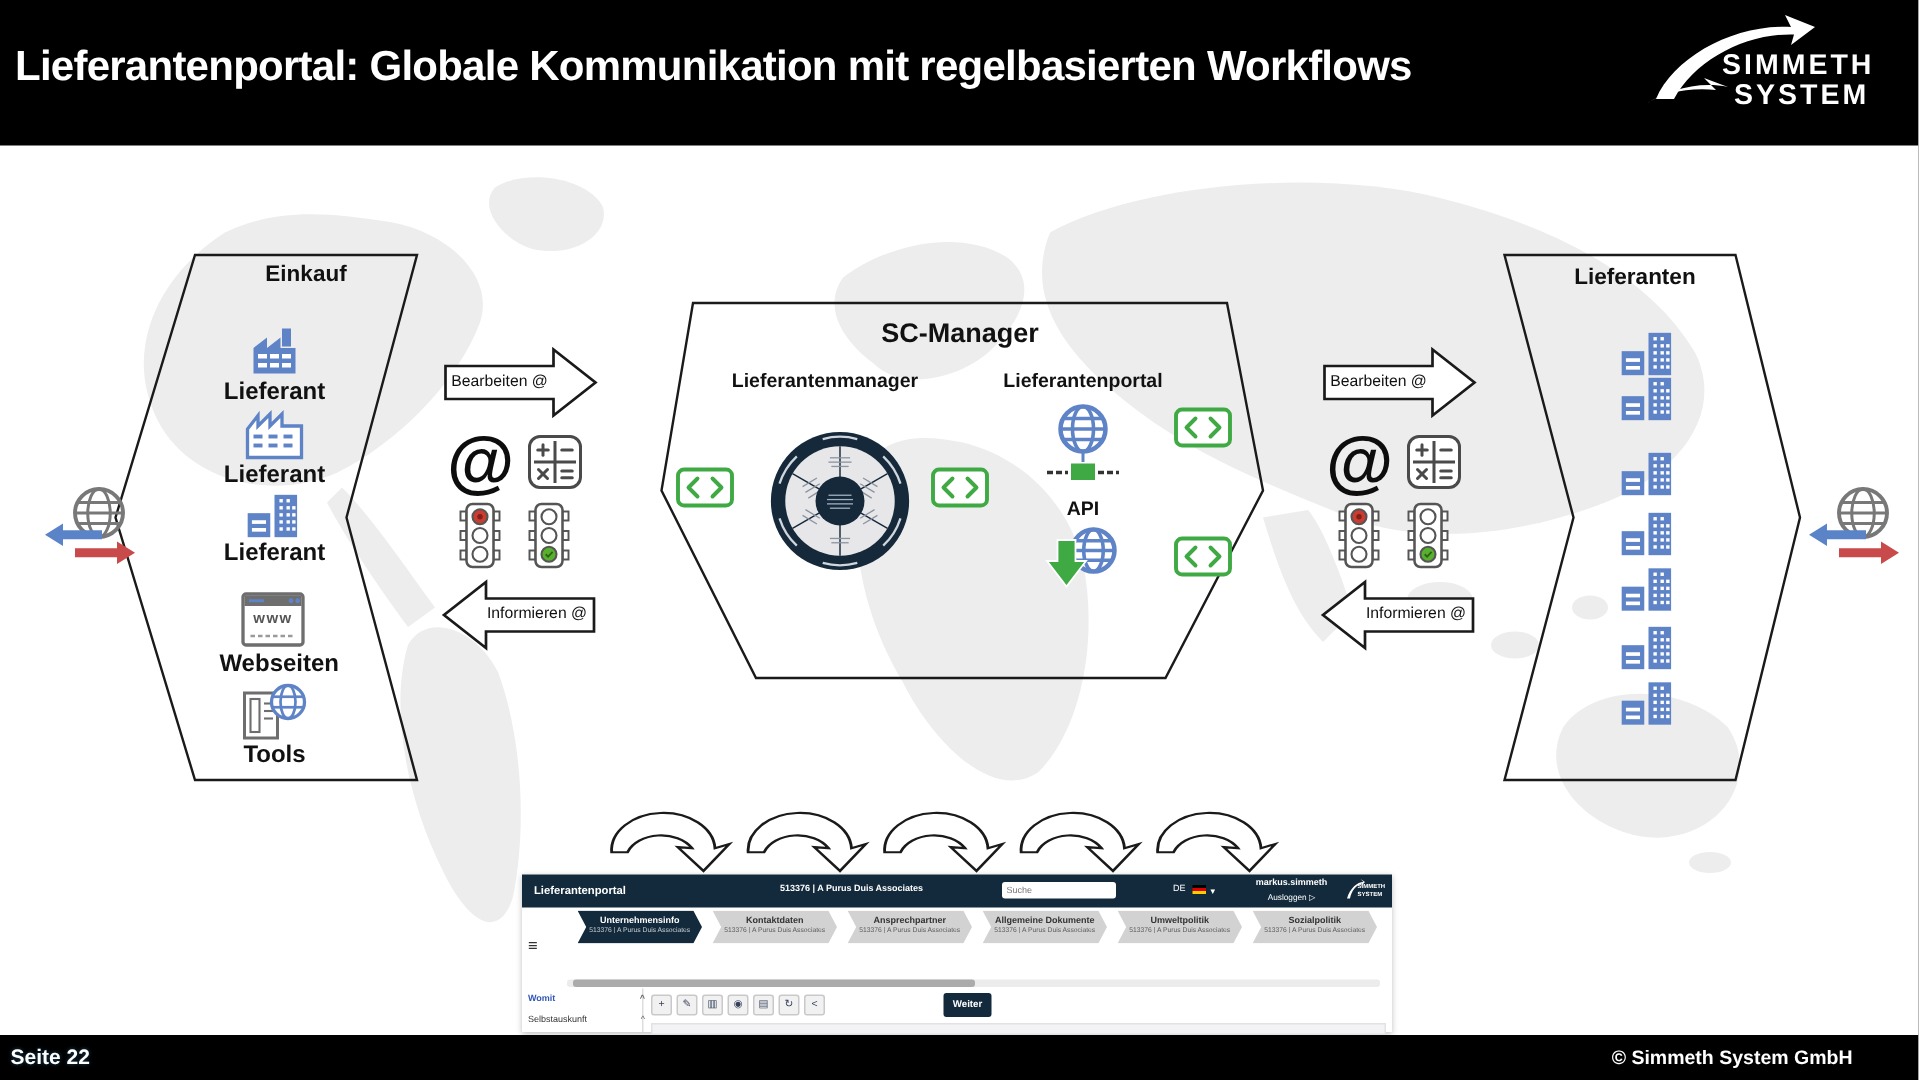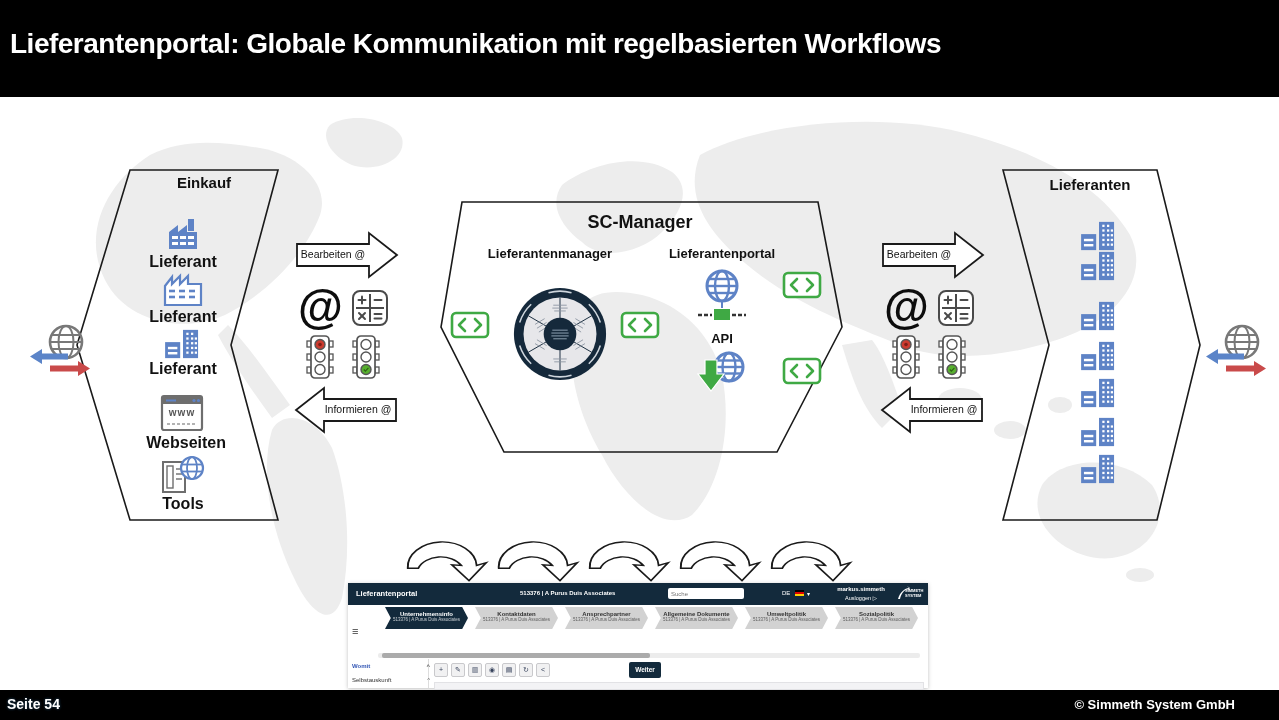--- a/index.html
+++ b/index.html
@@ -137,20 +137,28 @@
       <ellipse cx="960" cy="300" rx="22" ry="12"></ellipse>
         <ellipse cx="1010" cy="330" rx="16" ry="9"></ellipse>
         <ellipse cx="1060" cy="305" rx="12" ry="8"></ellipse>
       <path d="M1042,385 C1062,355 1122,355 1152,385 C1172,415 1152,453 1112,458 C1072,463 1022,425 1042,385 Z"></path>
       <ellipse cx="1140" cy="475" rx="14" ry="7"></ellipse>
     </g>
   </svg>
 
   <div id="header" class="abs bar">
     <div id="title" class="abs">Lieferantenportal: Globale Kommunikation mit regelbasierten Workflows</div>
+    <div class="abs" style="right:18px;top:8px;width:175px;height:80px;">
+      <svg class="abs" style="left:0;top:0" width="175" height="80" viewBox="0 0 175 80">
+        <path d="M18,58 C30,30 70,8 108,10 L104,2 L124,10 L108,22 L110,15 C78,14 44,32 30,58 Z" fill="#fff"></path>
+        <path d="M10,62 C22,54 40,50 58,52 L50,44 L66,50 C46,46 26,52 10,62 Z" fill="#fff"></path>
+      </svg>
+      <div class="abs logo-text" style="left:62px;top:26px;font-size:19px;">SIMMETH</div>
+      <div class="abs logo-text" style="left:70px;top:46px;font-size:19px;">SYSTEM</div>
+    </div>
   </div>
 
   <svg class="abs" style="left:0;top:0" width="1279" height="720" viewBox="0 0 1279 720">
     <polygon points="130,170 278,170 231,345 278,520 130,520 77,345" fill="none" stroke="#1a1a1a" stroke-width="1.6"></polygon>
     <polygon points="462,202 818,202 842,327 777,452 504,452 441,327" fill="none" stroke="#1a1a1a" stroke-width="1.6"></polygon>
     <polygon points="1003,170 1157,170 1200,345 1157,520 1003,520 1049,345" fill="none" stroke="#1a1a1a" stroke-width="1.6"></polygon>
   </svg>
 
   <div class="abs shape-title" style="left:130px;top:174px;width:148px;font-size:15px;">Einkauf</div>
 
@@ -457,17 +465,17 @@
     <div class="abs tb-icon" style="left:171px;top:80px;">↻</div>
     <div class="abs tb-icon" style="left:188px;top:80px;">&lt;</div>
 
     <div class="abs" style="left:281px;top:79px;width:32px;height:16px;background:#132a3c;color:#fff;font-size:6.5px;font-weight:700;text-align:center;line-height:16px;border-radius:2px;">Weiter</div>
 
     <div class="abs" style="left:86px;top:99px;width:488px;height:6px;background:#f3f3f5;border:1px solid #e2e2e5;"></div>
   </div>
 
   <div id="footer" class="abs bar">
 
-    <div class="abs" style="left:7px;top:6px;font-size:14px;font-weight:700;color:#fff;text-shadow:0 0 3px #132a3c,0 0 3px #132a3c;">Seite 54</div>
+    <div class="abs" style="left:7px;top:6px;font-size:14px;font-weight:700;color:#fff;text-shadow:0 0 3px #132a3c,0 0 3px #132a3c;">Seite 22</div>
     <div class="abs copy" style="right:44px;top:7px;">© Simmeth System GmbH</div>
   </div>
 
 </div>
 
 </body></html>

